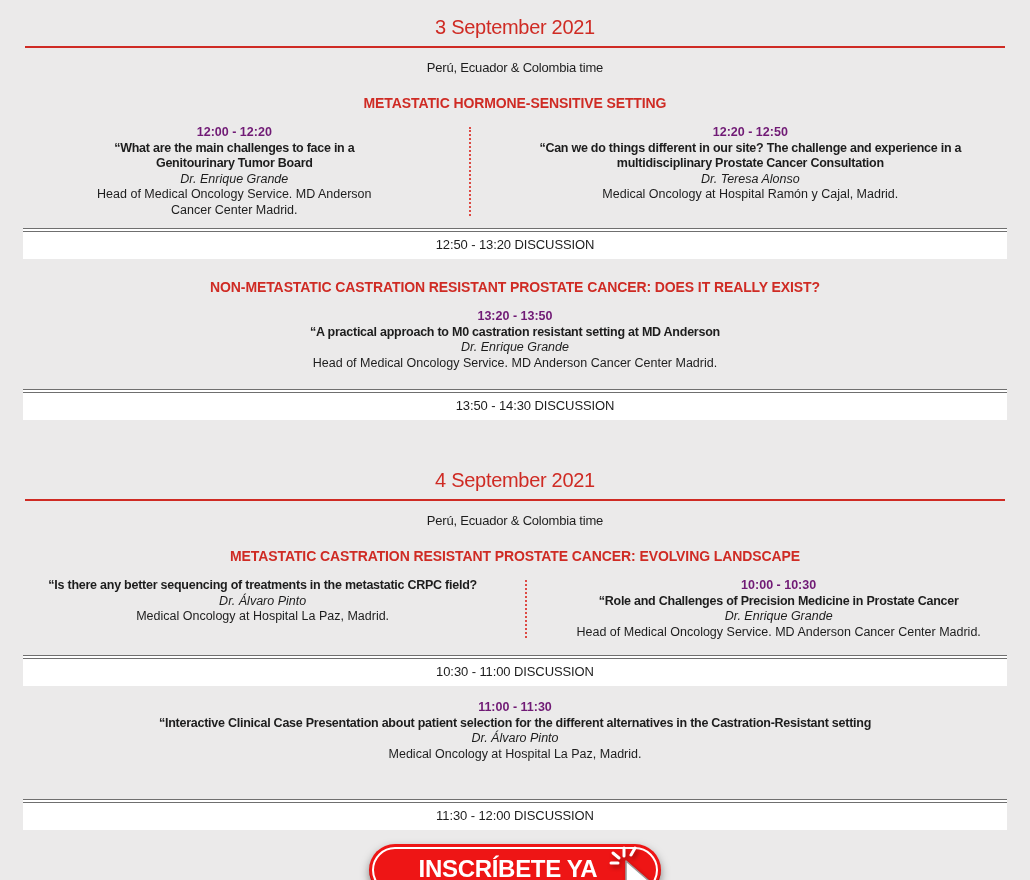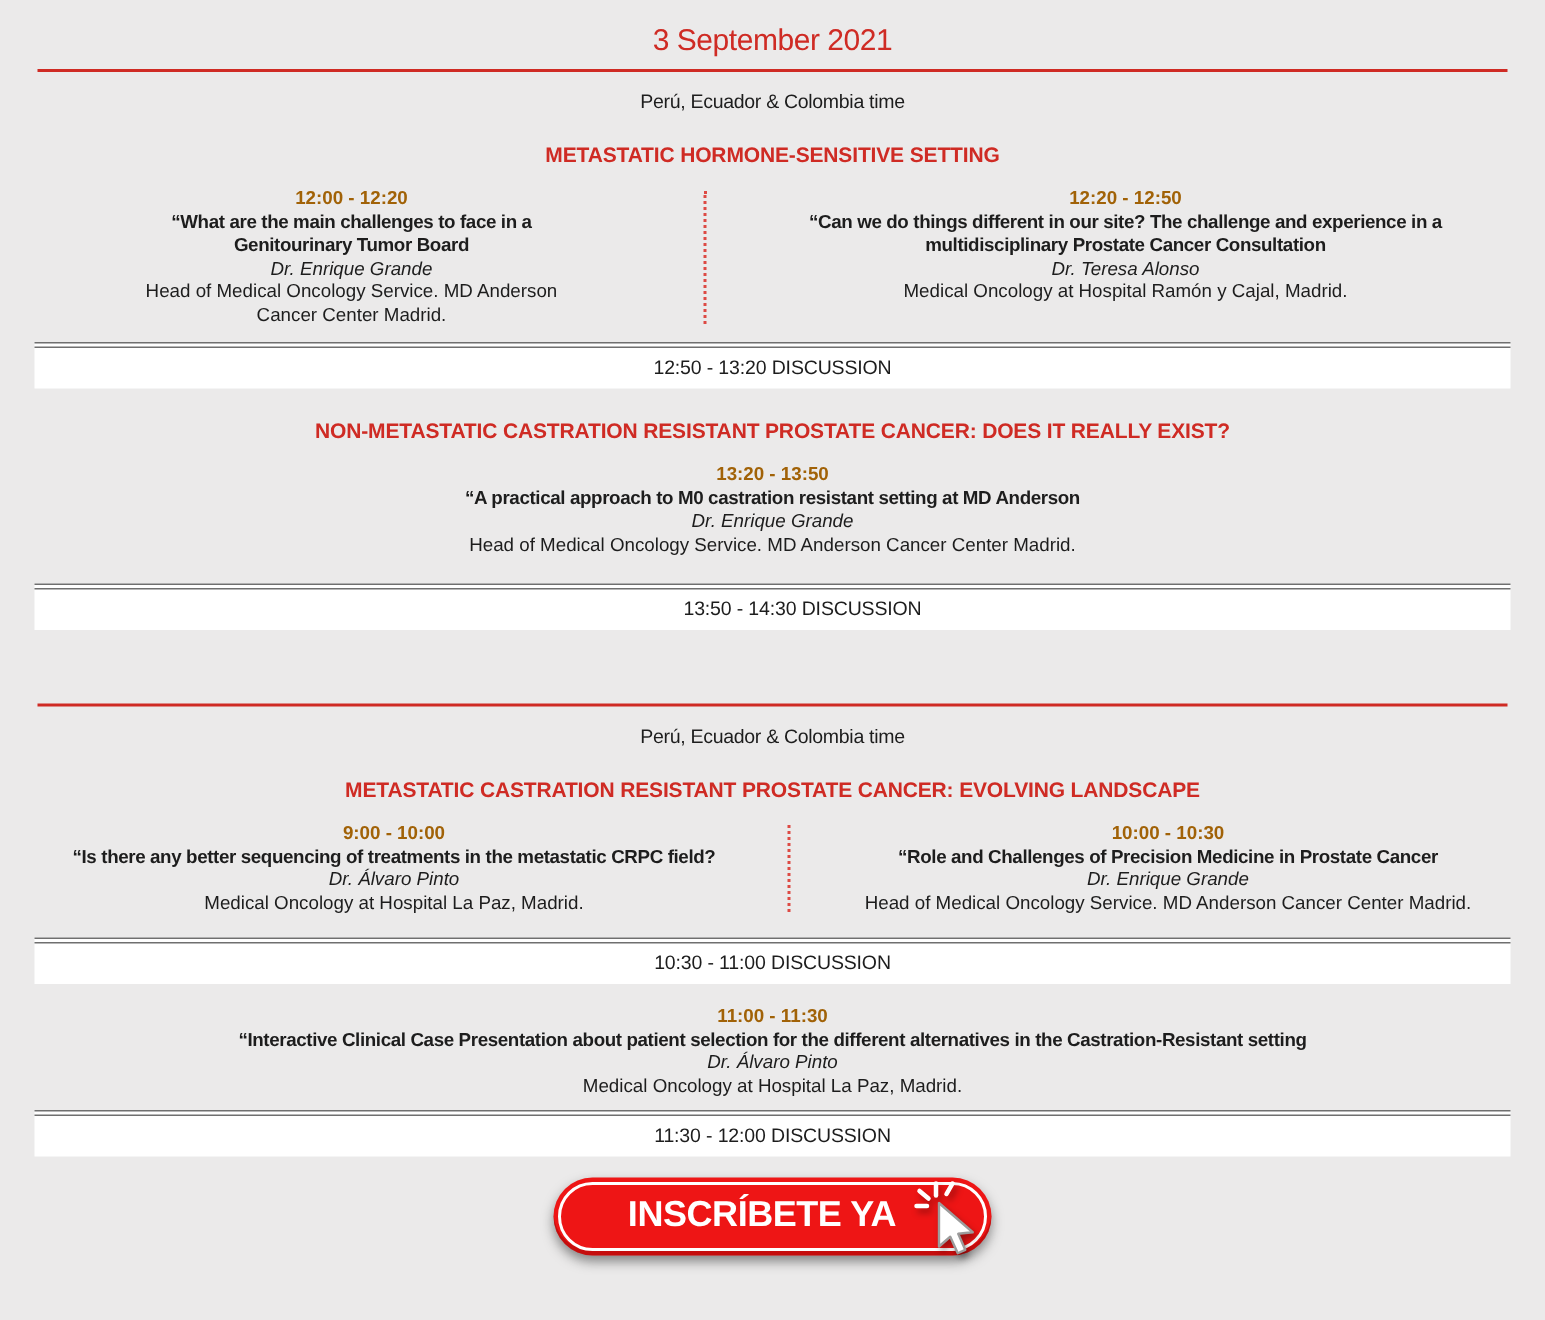--- a/index.html
+++ b/index.html
@@ -38,37 +38,37 @@
     font-weight:bold;
     letter-spacing:-0.1px;
   }
   .cols { display:flex; align-items:stretch; margin-top:14px; }
   .day1 .col-l { width:45.5%; }
   .day2 .col-l { width:51%; }
   .col-r { flex:1; }
   .divider { border-left:2px dotted #dd4a44; margin:2px 0; }
   .session { text-align:center; font-size:12.5px; line-height:15.5px; }
   .single-session { margin-top:14px; }
-  .time { color:#a16207; font-weight:bold; }
+  .time { color:#701a75; font-weight:bold; }
   .stitle { font-weight:bold; letter-spacing:-0.25px; margin:0 auto; }
   .maxw-300 { max-width:300px; }
   .maxw-430 { max-width:430px; }
   .speaker { font-style:italic; }
   .disc-bar {
     margin:10px 23px 0 23px;
     border-top:4px double #6f6f6f;
     background:#ffffff;
     text-align:center;
     font-size:13px;
     letter-spacing:-0.1px;
     padding:5px 0 7px 0;
   }
   .mt-18 { margin-top:18px;padding-left:40px; }
   .mt-15 { margin-top:15px; }
-  .mt-26 { margin-top:8px; }
+  .mt-26 { margin-top:37px; }
   .day2 { margin-top:49px; }
   .btn-wrap { position:relative; width:292px; margin:14px auto 0 auto; }
   .register-btn {
     position:relative;
     display:block;
     width:292px; height:52px;
     background:#ee1515;
     border:none;
     border-radius:26px;
     box-shadow:0 4px 8px rgba(50,50,50,0.55), inset 0 -3px 0 rgba(120,0,0,0.35);
@@ -132,27 +132,27 @@
       <div class="time">13:20 - 13:50</div>
       <div class="stitle">“A practical approach to M0 castration resistant setting at MD Anderson</div>
       <div class="speaker">Dr. Enrique Grande</div>
       <div>Head of Medical Oncology Service. MD Anderson Cancer Center Madrid.</div>
     </div>
 
     <div class="disc-bar mt-18">13:50 - 14:30 DISCUSSION</div>
   </section>
 
   <section class="day2">
+    <div class="date-heading" style="padding-top:0;">4 September 2021</div>
     <hr class="red-rule">
     <div class="timezone">Perú, Ecuador &amp; Colombia time</div>
     <div class="section-title">METASTATIC CASTRATION RESISTANT PROSTATE CANCER: EVOLVING LANDSCAPE</div>
 
     <div class="cols">
       <div class="col-l session">
-        <div class="time">9:00 - 10:00</div>
         <div class="stitle">“Is there any better sequencing of treatments in the metastatic CRPC field?</div>
         <div class="speaker">Dr. Álvaro Pinto</div>
         <div>Medical Oncology at Hospital La Paz, Madrid.</div>
       </div>
       <div class="divider"></div>
       <div class="col-r session">
         <div class="time">10:00 - 10:30</div>
         <div class="stitle">“Role and Challenges of Precision Medicine in Prostate Cancer</div>
         <div class="speaker">Dr. Enrique Grande</div>
         <div>Head of Medical Oncology Service. MD Anderson Cancer Center Madrid.</div>

